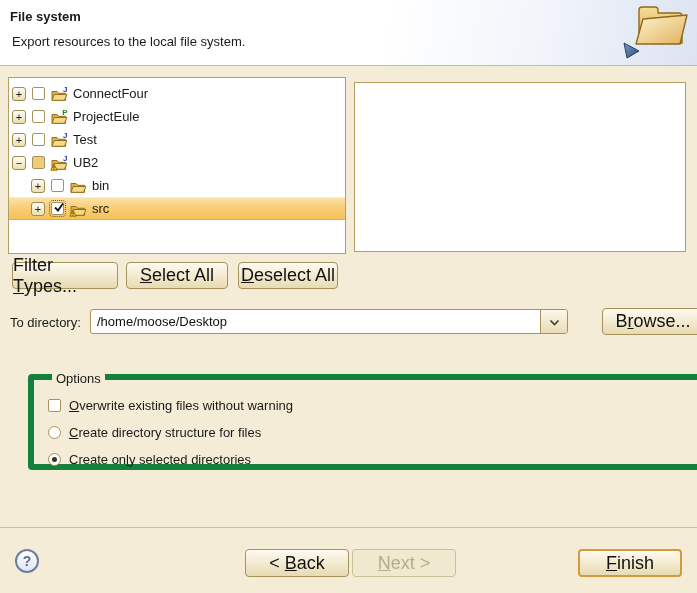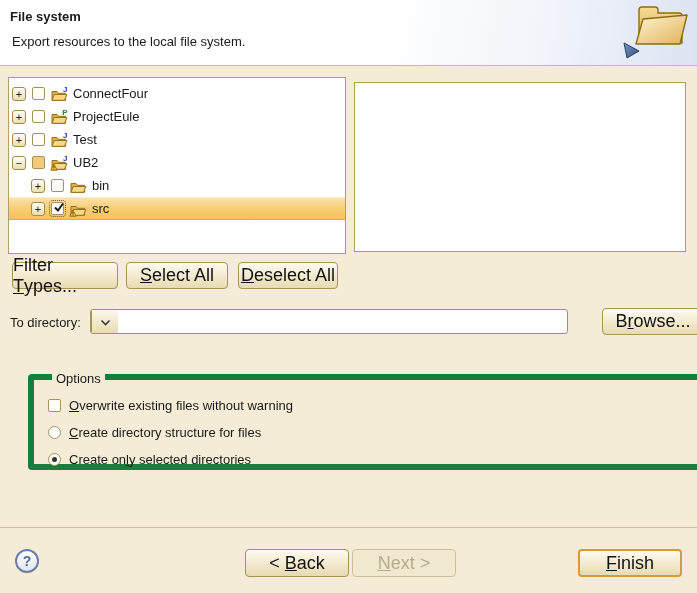--- a/index.html
+++ b/index.html
@@ -191,20 +191,21 @@
   </div>
   <div class="btn" id="btn-select-all">
     <span><span></span><span class="mn">S</span><span>elect All</span></span>
   </div>
   <div class="btn" id="btn-deselect-all">
     <span><span></span><span class="mn">D</span><span>eselect All</span></span>
   </div>
 
   <div class="dir-label">To directory:</div>
   <div class="combo">
+    <input type="text" value="/home/moose/Desktop" style="">
     <div class="combo-arrow">
       <span>
         <svg width="11" height="7" viewBox="0 0 11 7">
             <path d="M1.5 1.5 L5.5 5.5 L9.5 1.5" fill="none" stroke="#3a3a3a" stroke-width="1.6"></path>
           </svg>
       </span>
     </div>
   </div>
   <div class="btn" id="btn-browse">
     <span><span>B</span><span class="mn">r</span><span>owse...</span></span>

